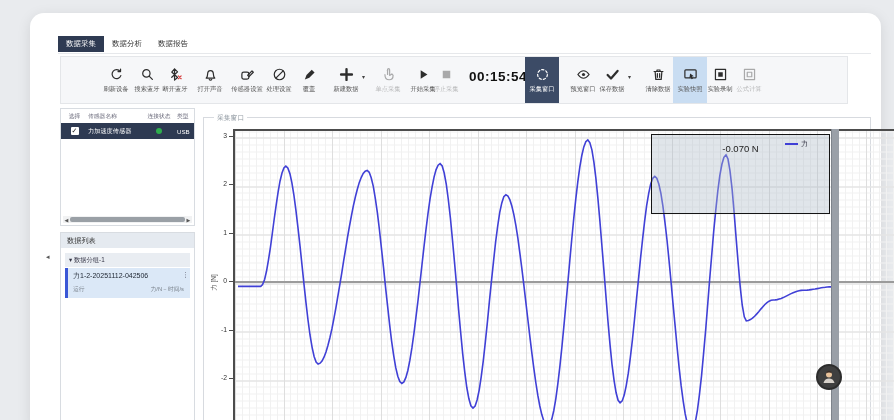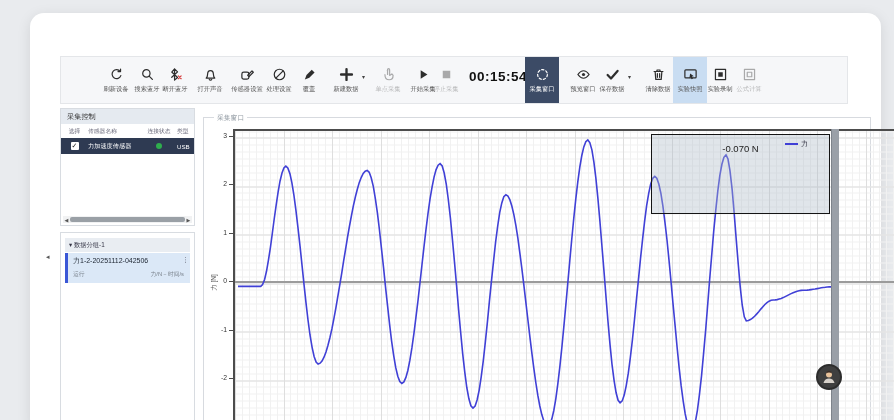--- a/index.html
+++ b/index.html
@@ -64,20 +64,25 @@
     background:rgba(173,186,199,.38);box-sizing:border-box;text-align:center;padding-top:8px;font-size:9.5px;color:#222;}
   .vscroll{position:absolute;left:627px;top:11px;width:7px;height:292px;background:#9aa0a8;border-left:1px solid #7d838b;}
   .avatar{position:absolute;left:786px;top:351px;width:26px;height:26px;border-radius:50%;background:#3f3f3f;
     border:2px solid #2c2c2c;box-sizing:border-box;display:flex;align-items:center;justify-content:center;}
   svg.curve{position:absolute;left:0;top:0;}
 </style>
 </head>
 <body>
 
 <div class="window">
+  <div class="tabbar" id="tabbar">
+      <div class="tab active">数据采集</div>
+      <div class="tab">数据分析</div>
+      <div class="tab">数据报告</div>
+    </div>
 
   <div class="toolbar" id="toolbar">
     <div class="timer">00:15:54</div>
   <div class="titem normal" style="left: 38px;">
         <span class="ticon">
           <svg width="15" height="15" viewBox="0 0 16 16" fill="none" stroke="currentColor" stroke-width="1.3" stroke-linecap="round" stroke-linejoin="round">
             <path d="M12.6 9.2A4.8 4.8 0 1 1 11.9 4.6"></path>
             <path d="M12.3 2.2v2.7H9.6"></path>
           </svg>
         </span>
@@ -231,21 +236,20 @@
             <rect x="2.6" y="2.6" width="10.8" height="10.8"></rect>
             <rect x="5.6" y="5.6" width="4.8" height="4.8"></rect>
           </svg>
         </span>
         <span class="tlabel">公式计算</span>
       </div>
     </div>
 
   <div class="sidebar">
     <div class="p1">
-      <div class="panel-hd">采集控制</div>
       <div class="thead" id="thead">
           <div class="c1">选择</div>
           <div class="c2">传感器名称</div>
           <div class="c3">连接状态</div>
           <div class="c4">类型</div>
         </div>
       <div id="trows">
           <div class="trow">
             <div class="c1"><span class="cbx">✓</span></div>
             <div class="c2">力加速度传感器</div>
@@ -253,20 +257,21 @@
             <div class="c4">USB</div>
           </div>
         </div>
       <div class="hscroll">
         <span class="arr">◀</span>
         <span class="thumb"></span>
         <span class="arr">▶</span>
       </div>
     </div>
     <div class="p2">
+      <div class="panel-hd">数据列表</div>
       <div class="grp">▾ <span>数据分组-1</span></div>
       <div class="ditem">
         <div class="t">力1-2-20251112-042506</div>
         <div class="sub">
           <span>运行</span>
           <span>力/N－时间/s</span>
         </div>
         <div class="menu">⋮</div>
       </div>
     </div>

